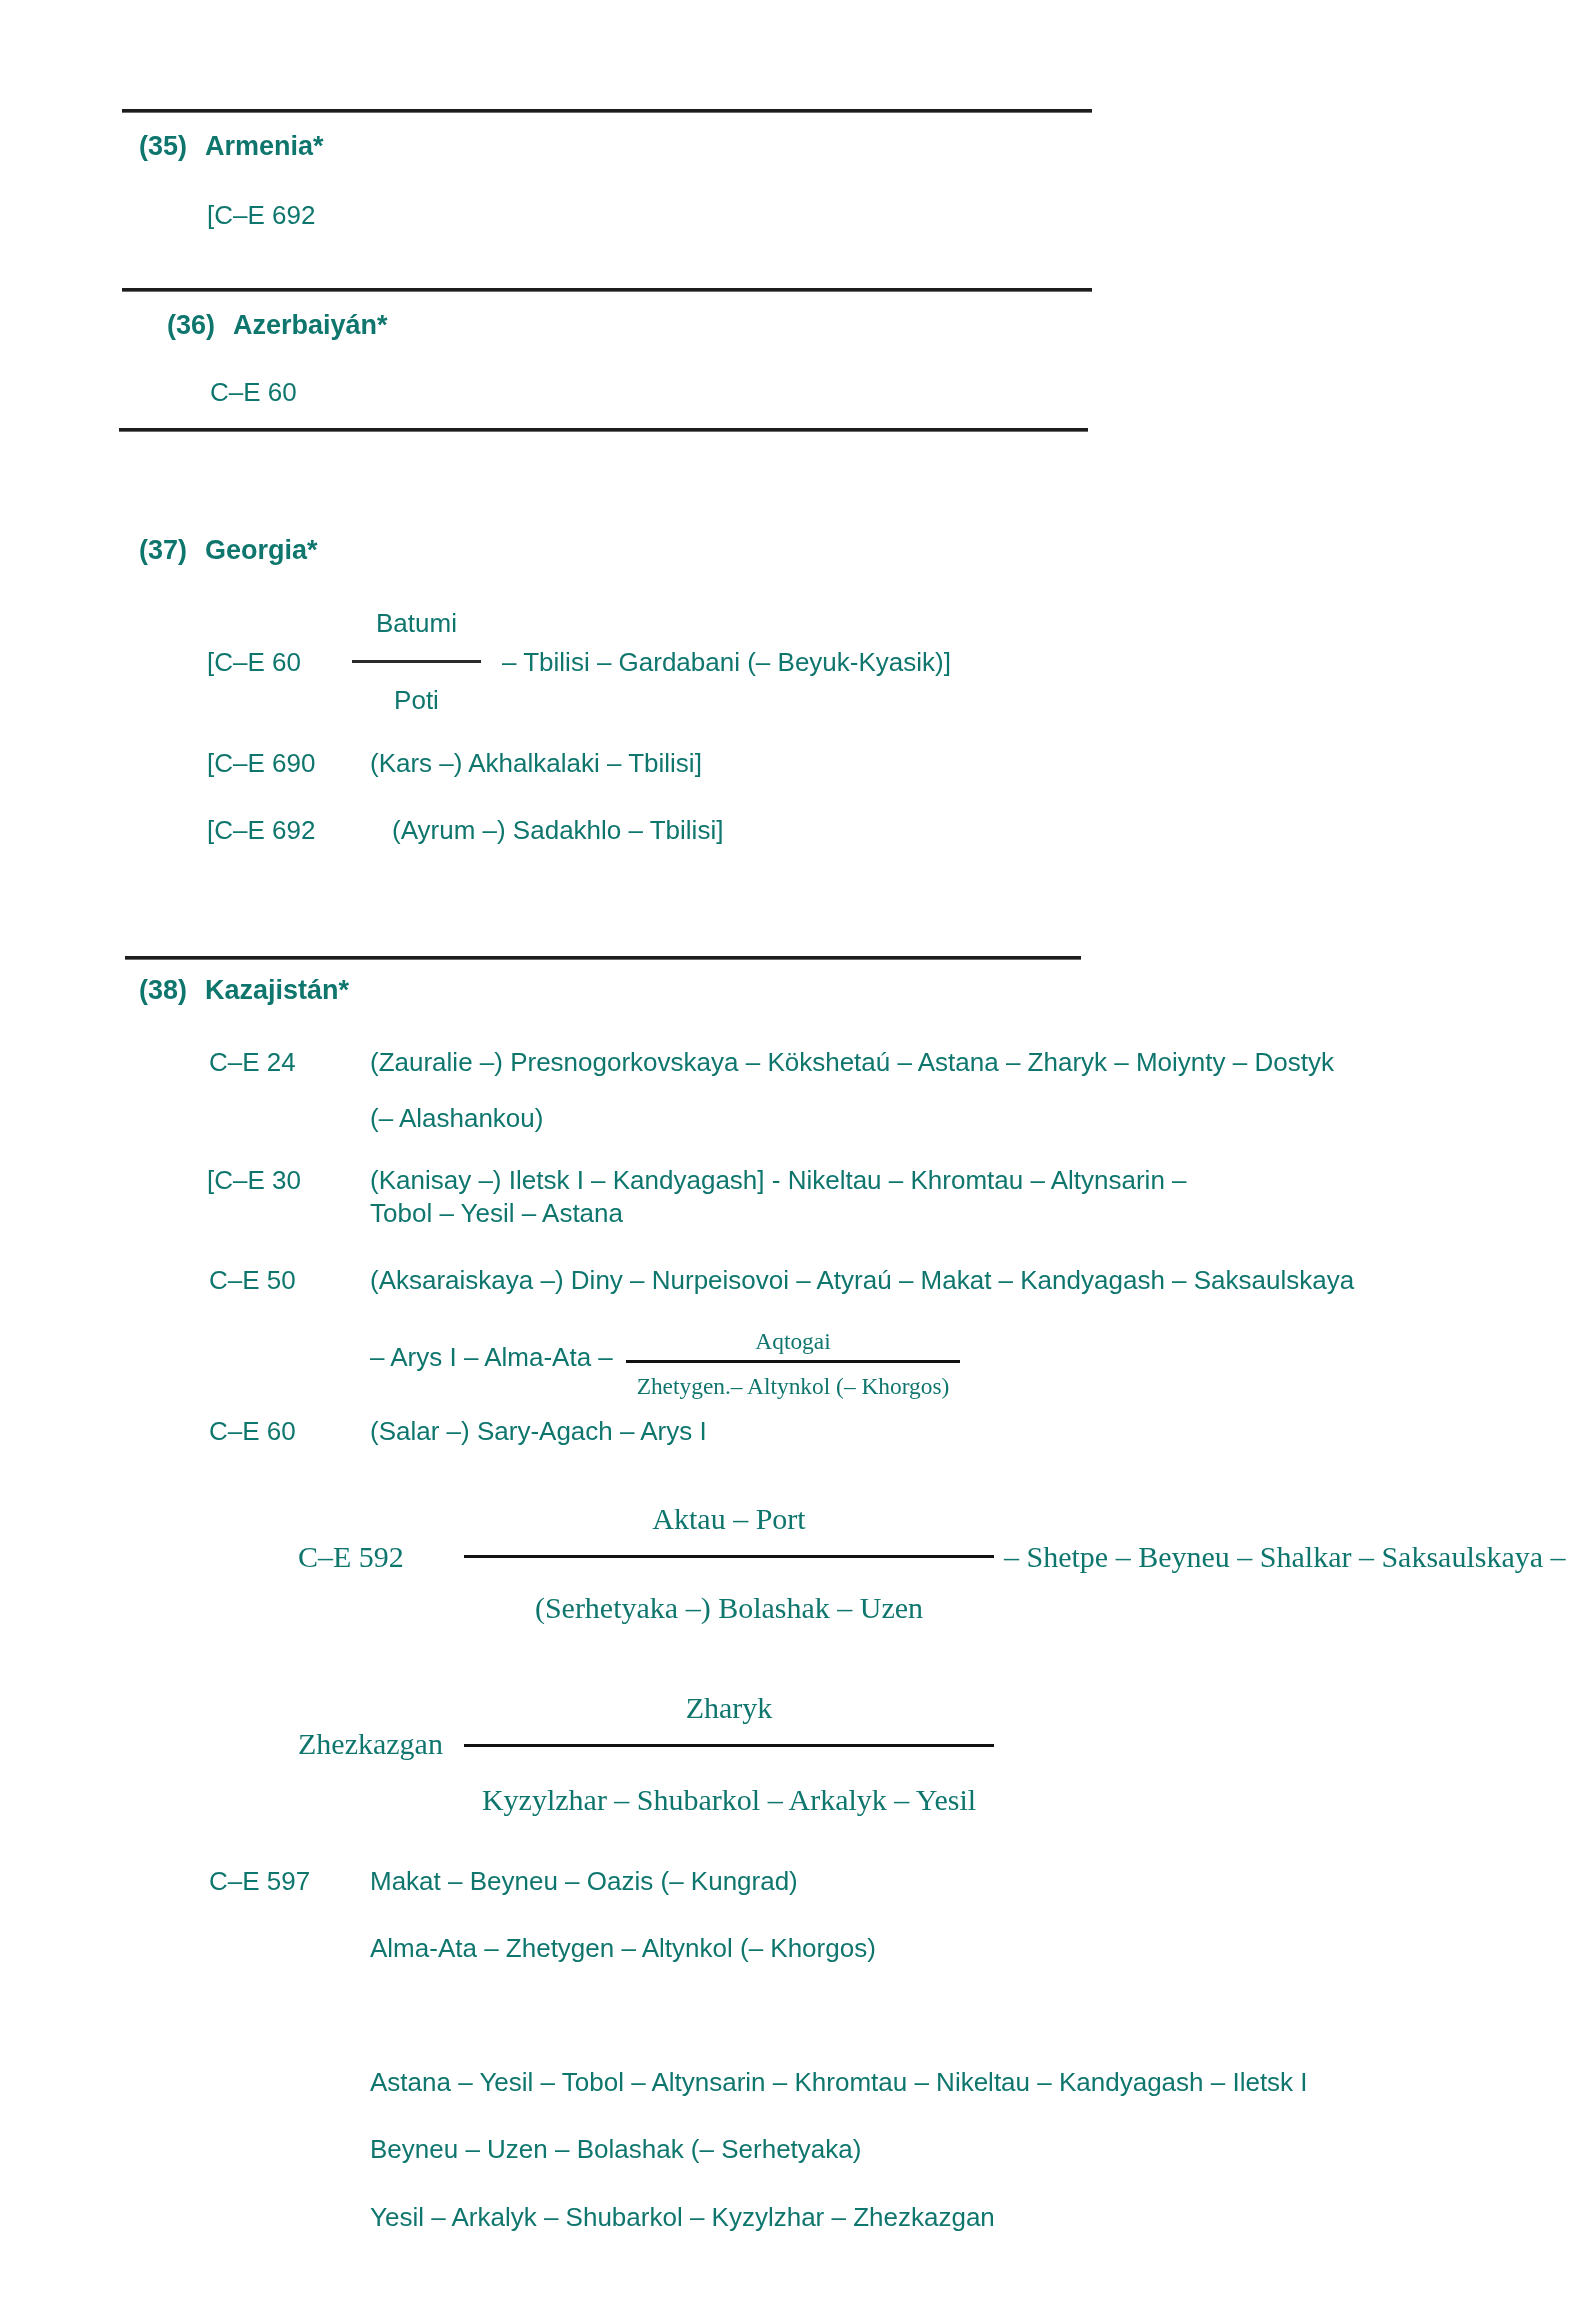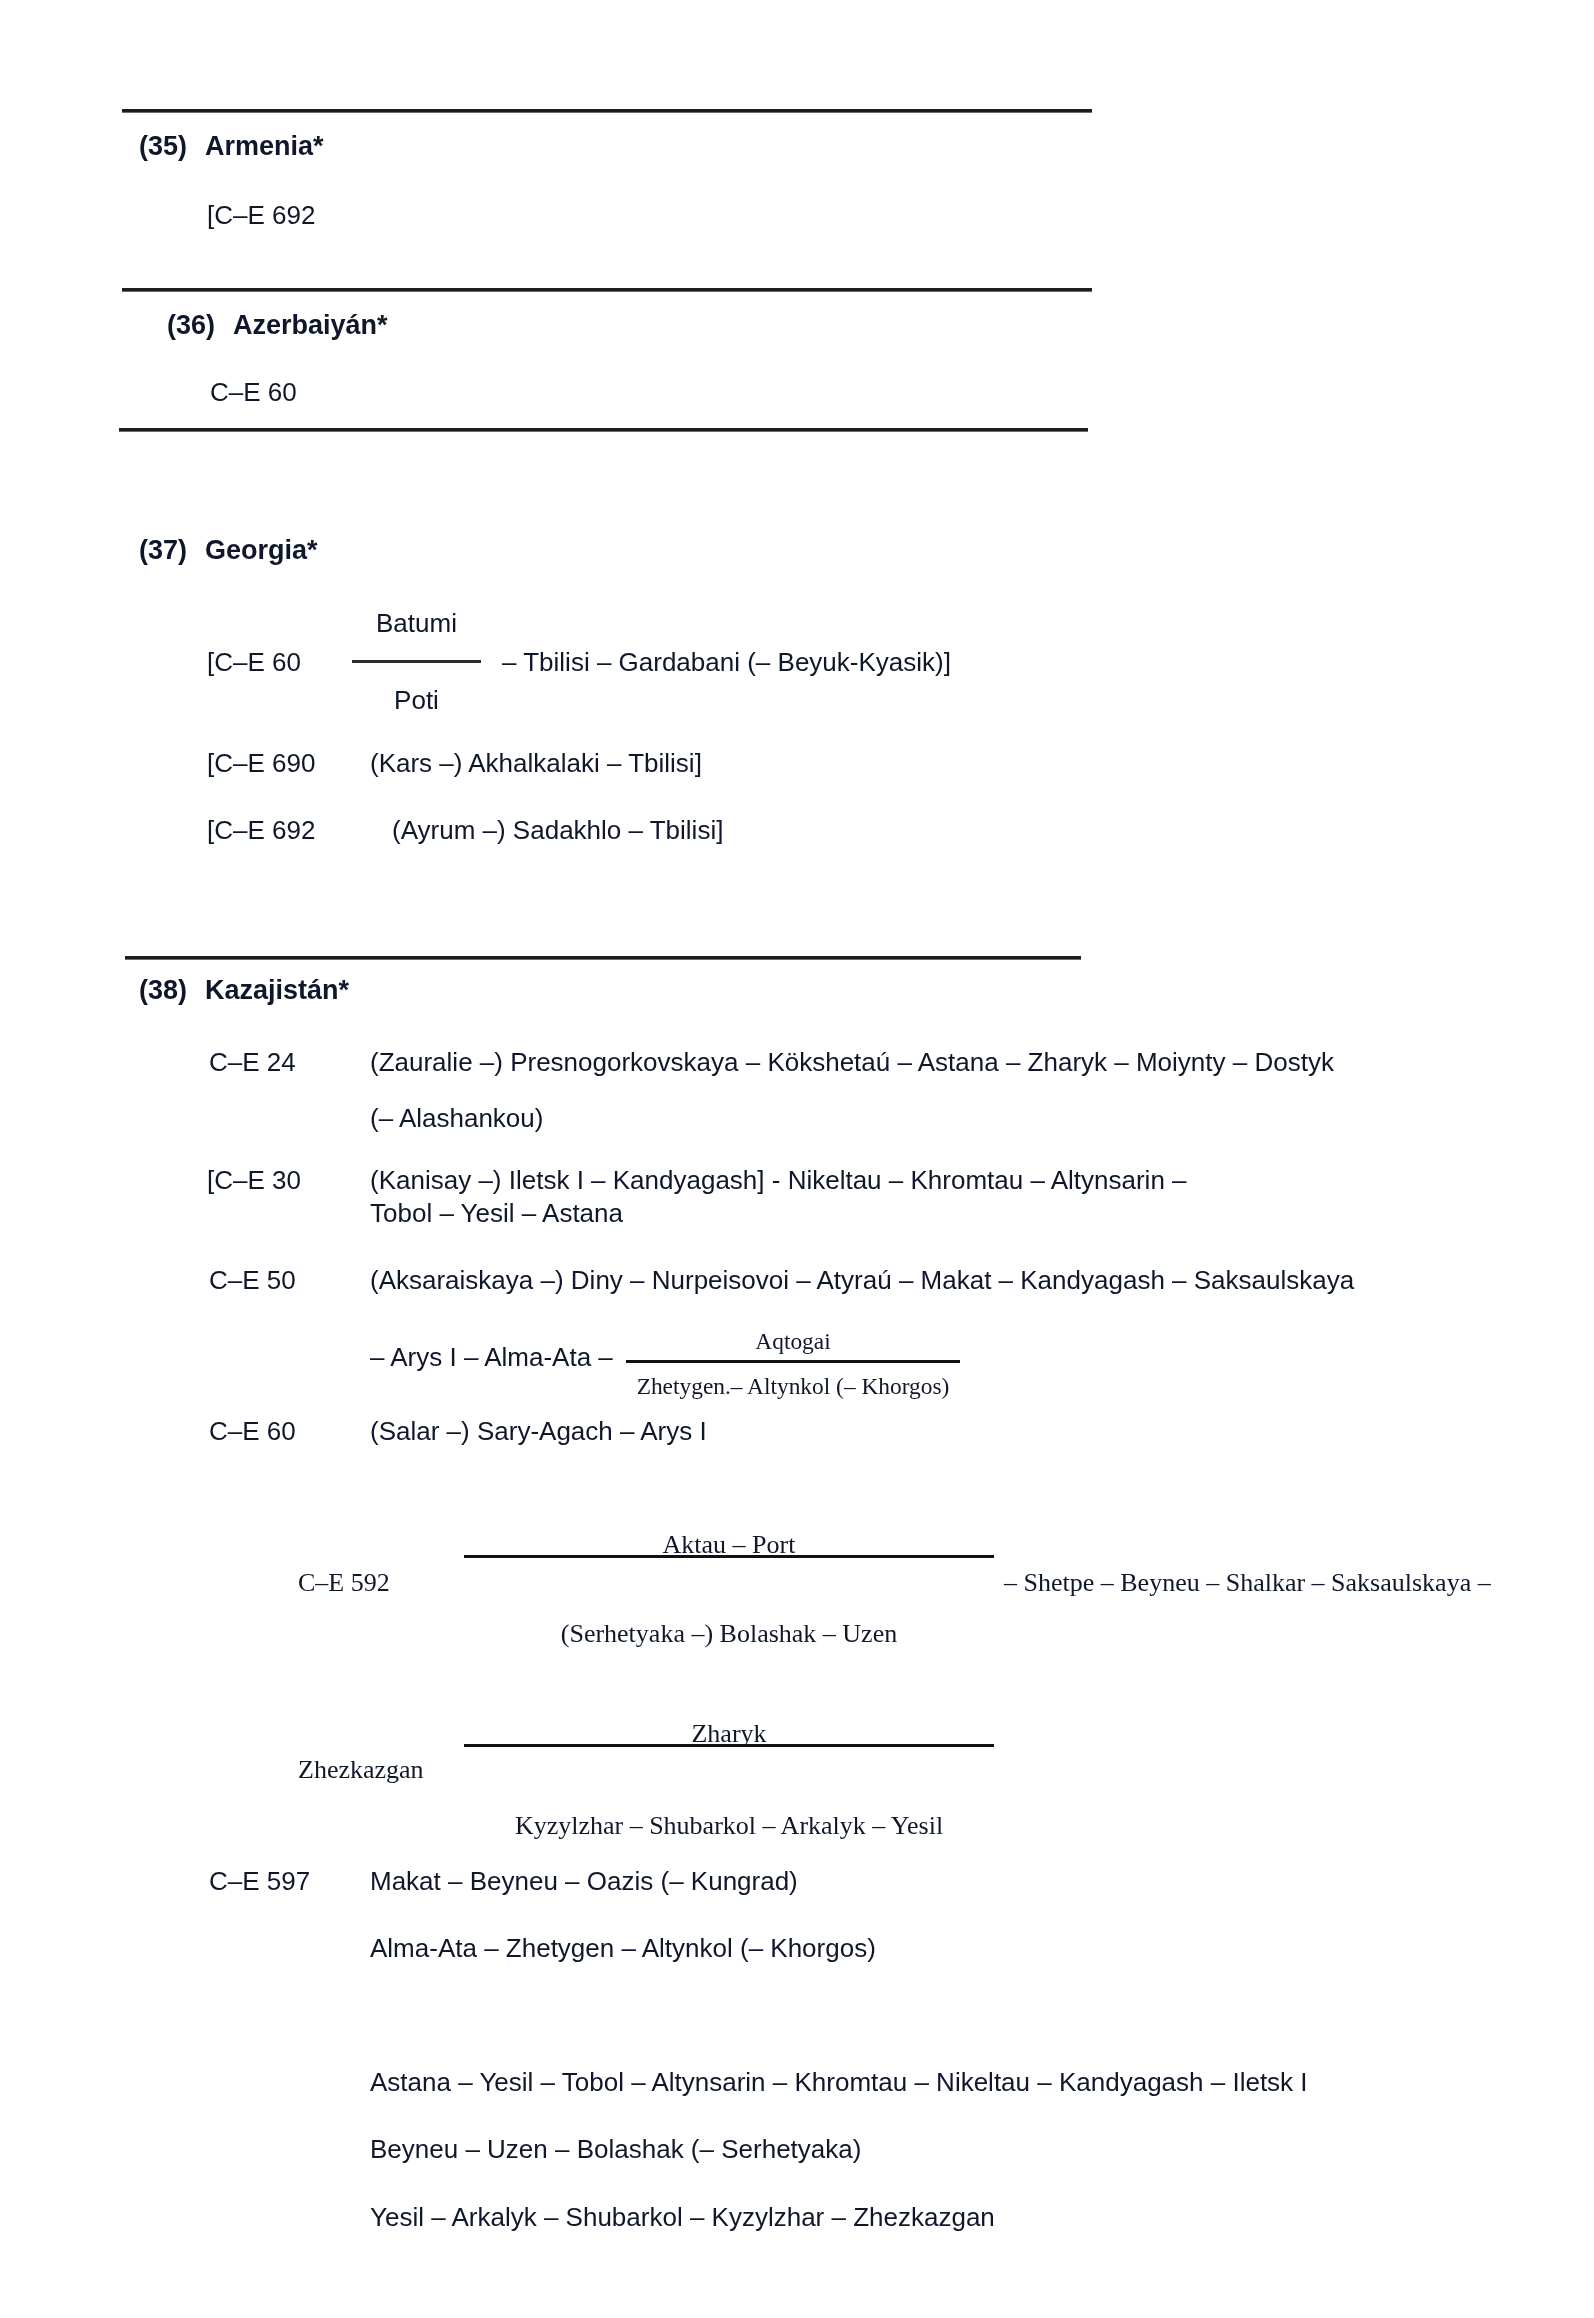--- a/index.html
+++ b/index.html
@@ -1,23 +1,23 @@
 <!DOCTYPE html>
 <html style="font-size:13.4px"><head>
 <meta charset="utf-8">
 <style>
   html,body{margin:0;padding:0;}
   body{background:#ffffff;}
   .page{position:relative;width:1594px;height:2260px;background:#ffffff;overflow:hidden;
-        font-family:"Liberation Sans",sans-serif;color:#0f172a;}
+        font-family:"Liberation Sans",sans-serif;color:#0f766e;}
   .abs{position:absolute;white-space:nowrap;}
   .h{font-weight:bold;font-size:27px;letter-spacing:0px;}
   .h .num{display:inline-block;width:66px;}
   .b{font-size:26px;}
-  .serif{font-family:"Liberation Serif",serif;font-size:26px;margin-top:28px;}
+  .serif{font-family:"Liberation Serif",serif;font-size:30px;}
   .serif-sm{font-family:"Liberation Serif",serif;font-size:23.4px;}
   .rule{position:absolute;height:3.3px;background:#1d1d1d;border-bottom:0.8px solid #6b6b6b;}
   .fbar{position:absolute;height:2.5px;background:#2a2a2a;}
   .fbar-thick{position:absolute;height:3.3px;background:#111;}
   .ctr{text-align:center;}
 </style>
 </head>
 <body>
 
 <div class="page">

